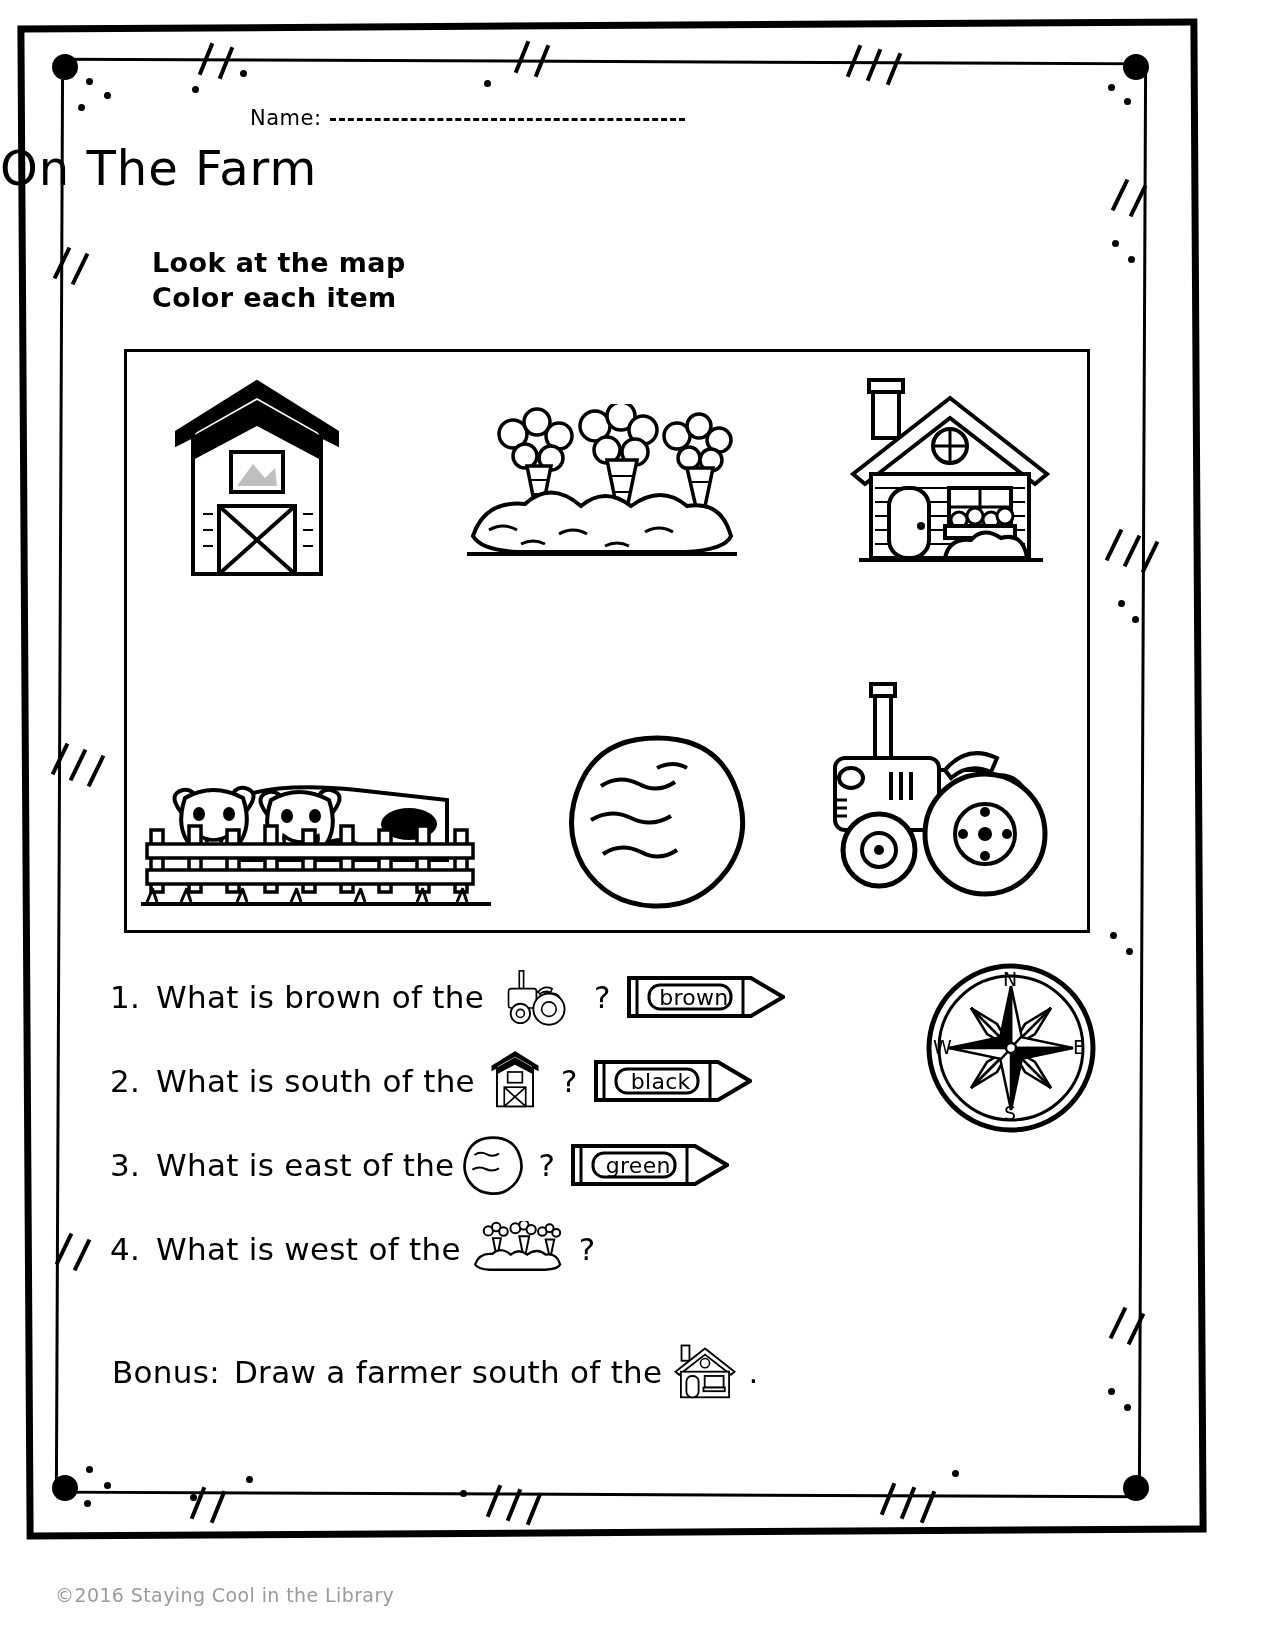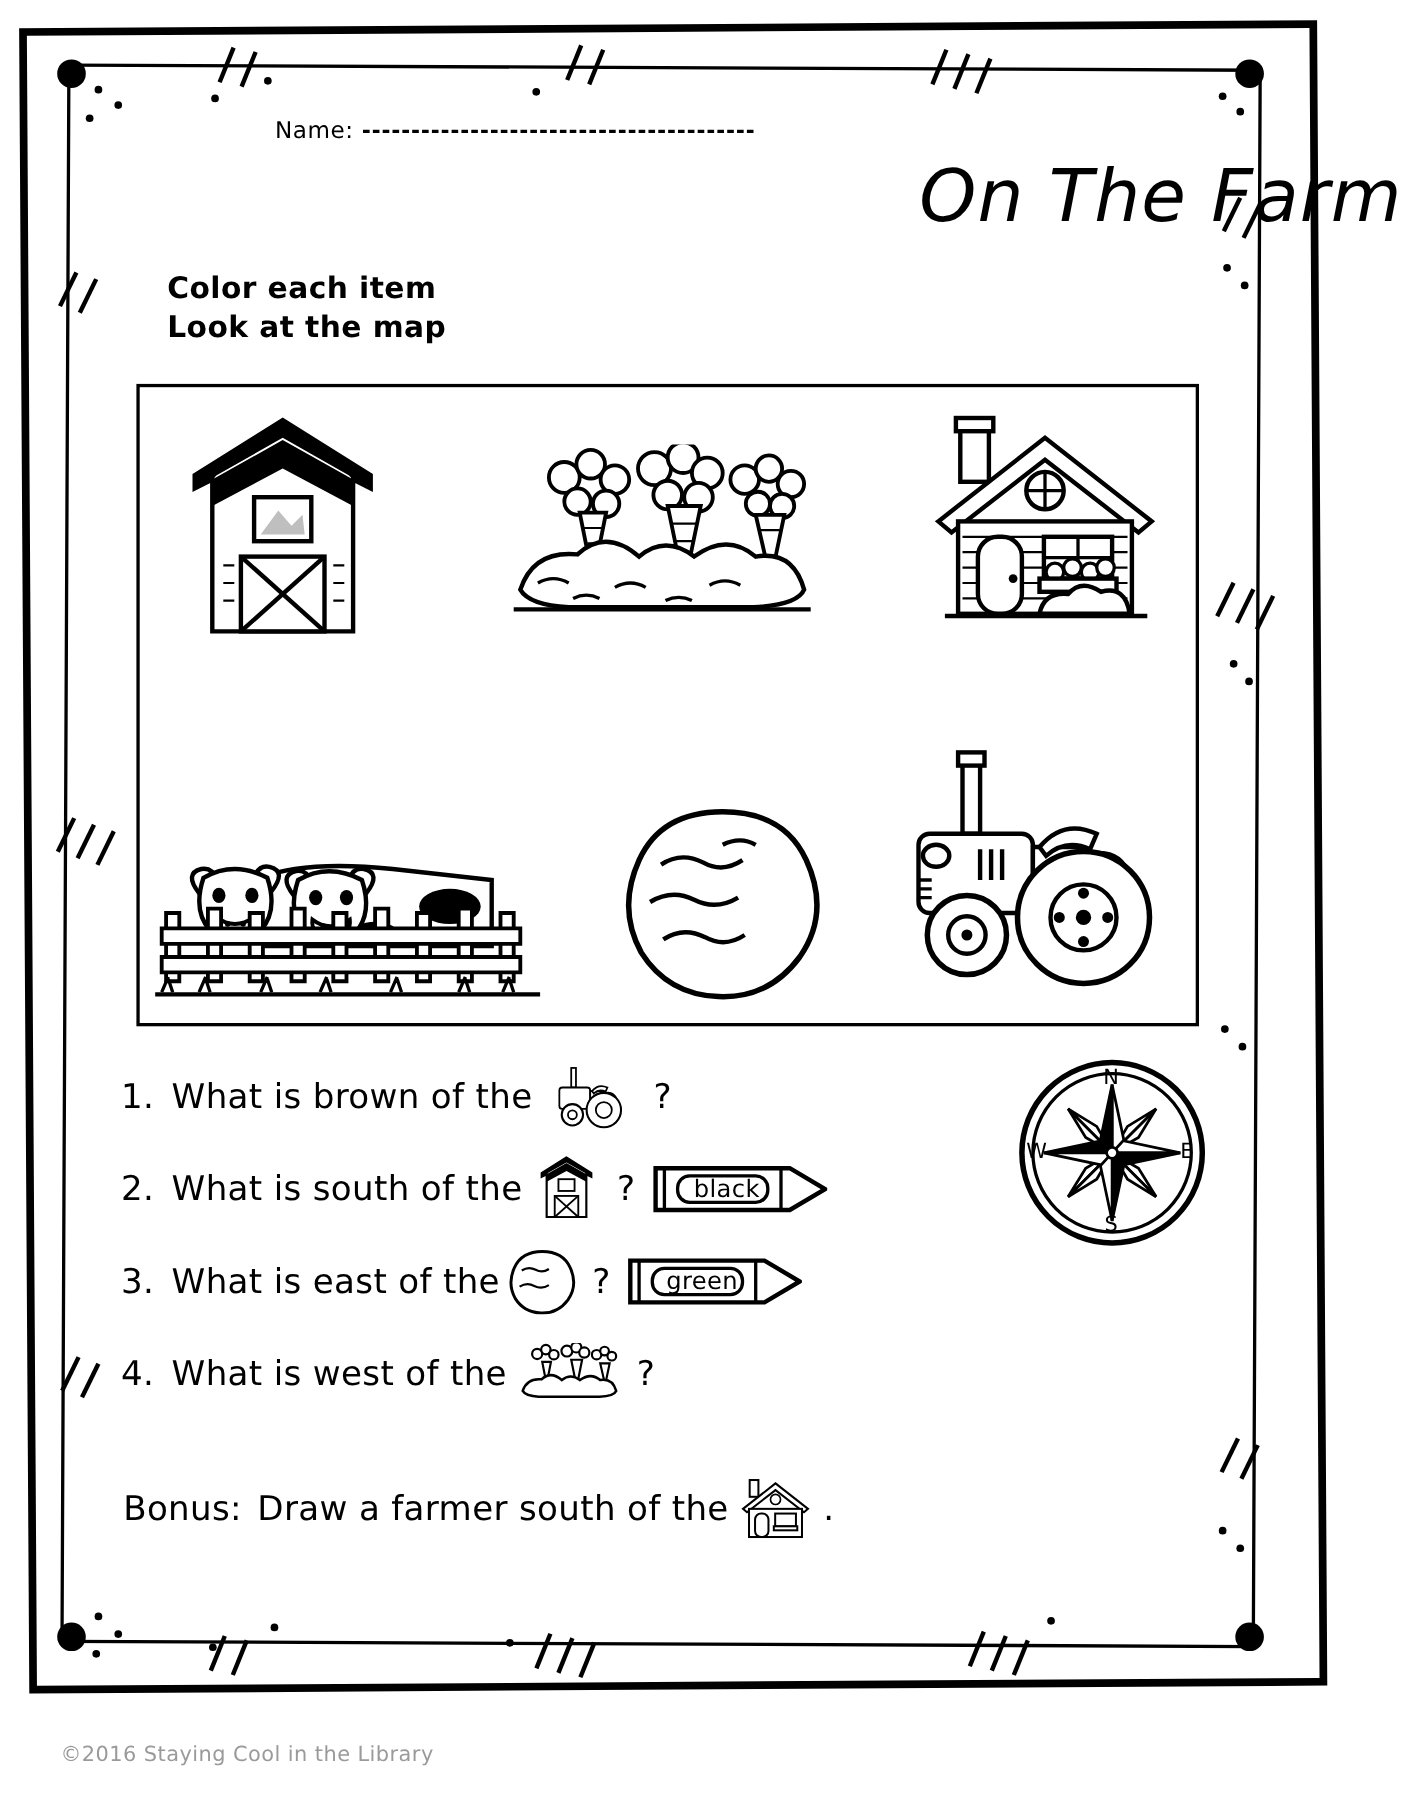--- a/index.html
+++ b/index.html
@@ -72,26 +72,25 @@
     width: 355px;
     border-bottom: 3px dashed #000;
     margin-left: 8px;
     vertical-align: 4px;
     height: 20px;
   }
   .title {
     position: absolute;
     left: 0; top: 140px;
     width: 1275px;
-    text-align: right;
+    text-align: left;
     font-family: "DejaVu Sans", sans-serif;
-    font-size: 66px;
+    font-size: 48px;
     font-weight: 400;
     letter-spacing: 1px;
-    font-style: italic;
   }
   .instructions {
     position: absolute;
     left: 152px; top: 246px;
     font-size: 27px;
     font-weight: bold;
     line-height: 1.28;
     letter-spacing: 0.4px;
   }
 
@@ -239,22 +238,22 @@
   <div class="dot-sm" style="left:460px; top:1490px;"></div>
   <div class="dot-sm" style="left:952px; top:1470px;"></div>
 
   <div class="name-line">
     <span>Name:</span><span class="blank"></span>
   </div>
 
   <div class="title">On The Farm</div>
 
   <div class="instructions">
+    <div>Look at the map</div>
     <div>Color each item</div>
-    <div>Look at the map</div>
   </div>
 
   <div class="map-box">
 
     <div class="map-item" style="left:30px; top:22px;">
       <svg width="200" height="220" viewBox="0 0 200 220">
         <path d="M100 8 L20 58 L20 70 L36 62 L36 200 L164 200 L164 62 L180 70 L180 58 Z" fill="#fff" stroke="#000" stroke-width="4"></path>
         <path d="M100 8 L20 58 L20 70 L36 62 L40 58 L100 24 L160 58 L164 62 L180 70 L180 58 Z" fill="#000"></path>
         <path d="M36 62 L36 86 L100 52 L164 86 L164 62 L100 26 Z" fill="#000"></path>
         <rect x="74" y="78" width="52" height="40" fill="#fff" stroke="#000" stroke-width="4"></rect>
@@ -462,20 +461,29 @@
           <path d="M122 96 l44 0 l0 60 l-44 0 z" fill="#fff" stroke="#000" stroke-width="6"></path>
           <path d="M128 96 q22 -26 52 -12 l-6 14 q-22 -10 -40 6 z" fill="#fff" stroke="#000" stroke-width="6"></path>
           <path d="M166 104 q34 -10 44 18 q10 28 -6 44 l-24 -8 q10 -18 0 -30 q-8 -10 -20 -8 z" fill="#fff" stroke="#000" stroke-width="6"></path>
           <circle cx="62" cy="176" r="36" fill="#fff" stroke="#000" stroke-width="7"></circle>
           <circle cx="62" cy="176" r="15" fill="#fff" stroke="#000" stroke-width="6"></circle>
           <circle cx="168" cy="160" r="58" fill="#fff" stroke="#000" stroke-width="7"></circle>
           <circle cx="168" cy="160" r="27" fill="#fff" stroke="#000" stroke-width="6"></circle>
         </svg>
       </span>
       <span class="q-mark">?</span>
+      <span class="crayon">
+        <svg width="160" height="54" viewBox="0 0 160 54">
+          <path d="M4 8 L126 8 L158 27 L126 46 L4 46 Z" fill="#fff" stroke="#000" stroke-width="4"></path>
+          <line x1="118" y1="9" x2="118" y2="45" stroke="#000" stroke-width="3"></line>
+          <line x1="12" y1="9" x2="12" y2="45" stroke="#000" stroke-width="3"></line>
+          <rect x="24" y="15" width="82" height="24" rx="11" fill="#fff" stroke="#000" stroke-width="3"></rect>
+        </svg>
+        <span class="label">brown</span>
+      </span>
     </div>
 
     <div class="q-row">
       <span class="q-num">2.</span>
       <span class="q-text">What is south of the</span>
       <span class="q-icon">
         <svg width="72" height="62" viewBox="0 0 200 220" style="vertical-align:middle">
           <path d="M100 8 L20 58 L20 70 L36 62 L36 200 L164 200 L164 62 L180 70 L180 58 Z" fill="#fff" stroke="#000" stroke-width="7"></path>
           <path d="M100 8 L20 58 L20 70 L36 62 L40 58 L100 24 L160 58 L164 62 L180 70 L180 58 Z" fill="#000"></path>
           <path d="M36 62 L36 86 L100 52 L164 86 L164 62 L100 26 Z" fill="#000"></path>

